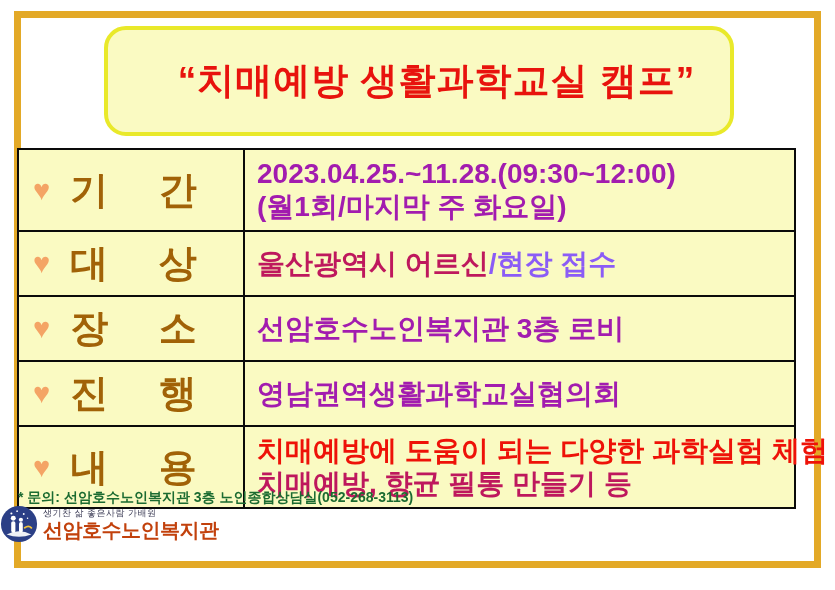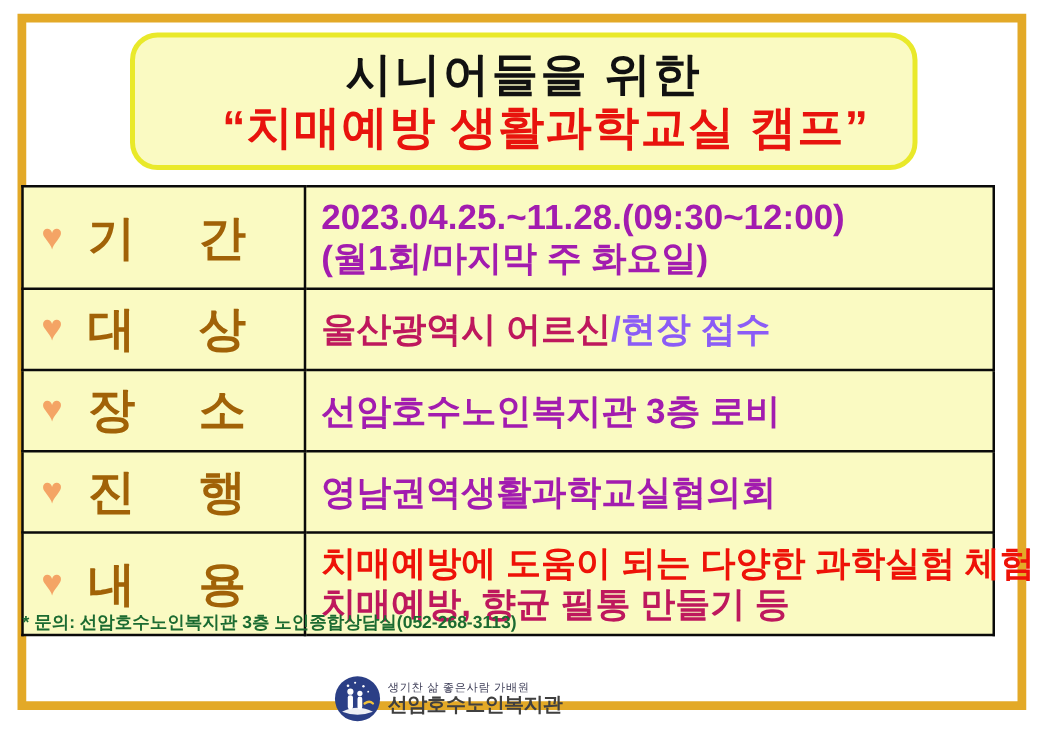--- a/index.html
+++ b/index.html
@@ -130,24 +130,23 @@
     font-weight: bold;
     color: #1B6B31;
     white-space: nowrap;
     letter-spacing: 0px;
   }
 
   
   .logo-wrap {
     position: absolute;
     left: 0;
-    top: 540px;
+    top: 505px;
     width: 717px;
     display: flex;
-    justify-content: center;
     align-items: flex-start;
   }
   .logo {
     display: flex;
     align-items: center;
     gap: 5px;
   }
   .logo-mark {
     width: 38px;
     height: 38px;
@@ -160,35 +159,34 @@
     line-height: 1;
   }
   .logo-tagline {
     font-size: 9px;
     color: #3B3B55;
     letter-spacing: 0.5px;
     margin-bottom: 2px;
     white-space: nowrap;
   }
   .logo-name {
-    font-size: 16px;
-    font-weight: bold;
-    color: #404040;
+    font-size: 20px;
+    font-weight: bold;
+    color: #c2410c;
     letter-spacing: -0.5px;
     white-space: nowrap;
   }
 </style>
 </head>
 <body>
 
 <div class="poster">
   <div class="frame"></div>
 
   <div class="title-box">
-    <div class="title-line1">시니어들을 위한</div>
     <div class="title-line2">“치매예방 생활과학교실 캠프”</div>
   </div>
 
   <table class="info-table">
     <tbody>
       <tr class="row-tall">
         <td class="label-cell">
           <div class="label-inner">
             <span class="heart">♥</span>
             <span class="label-text">기  간</span>

